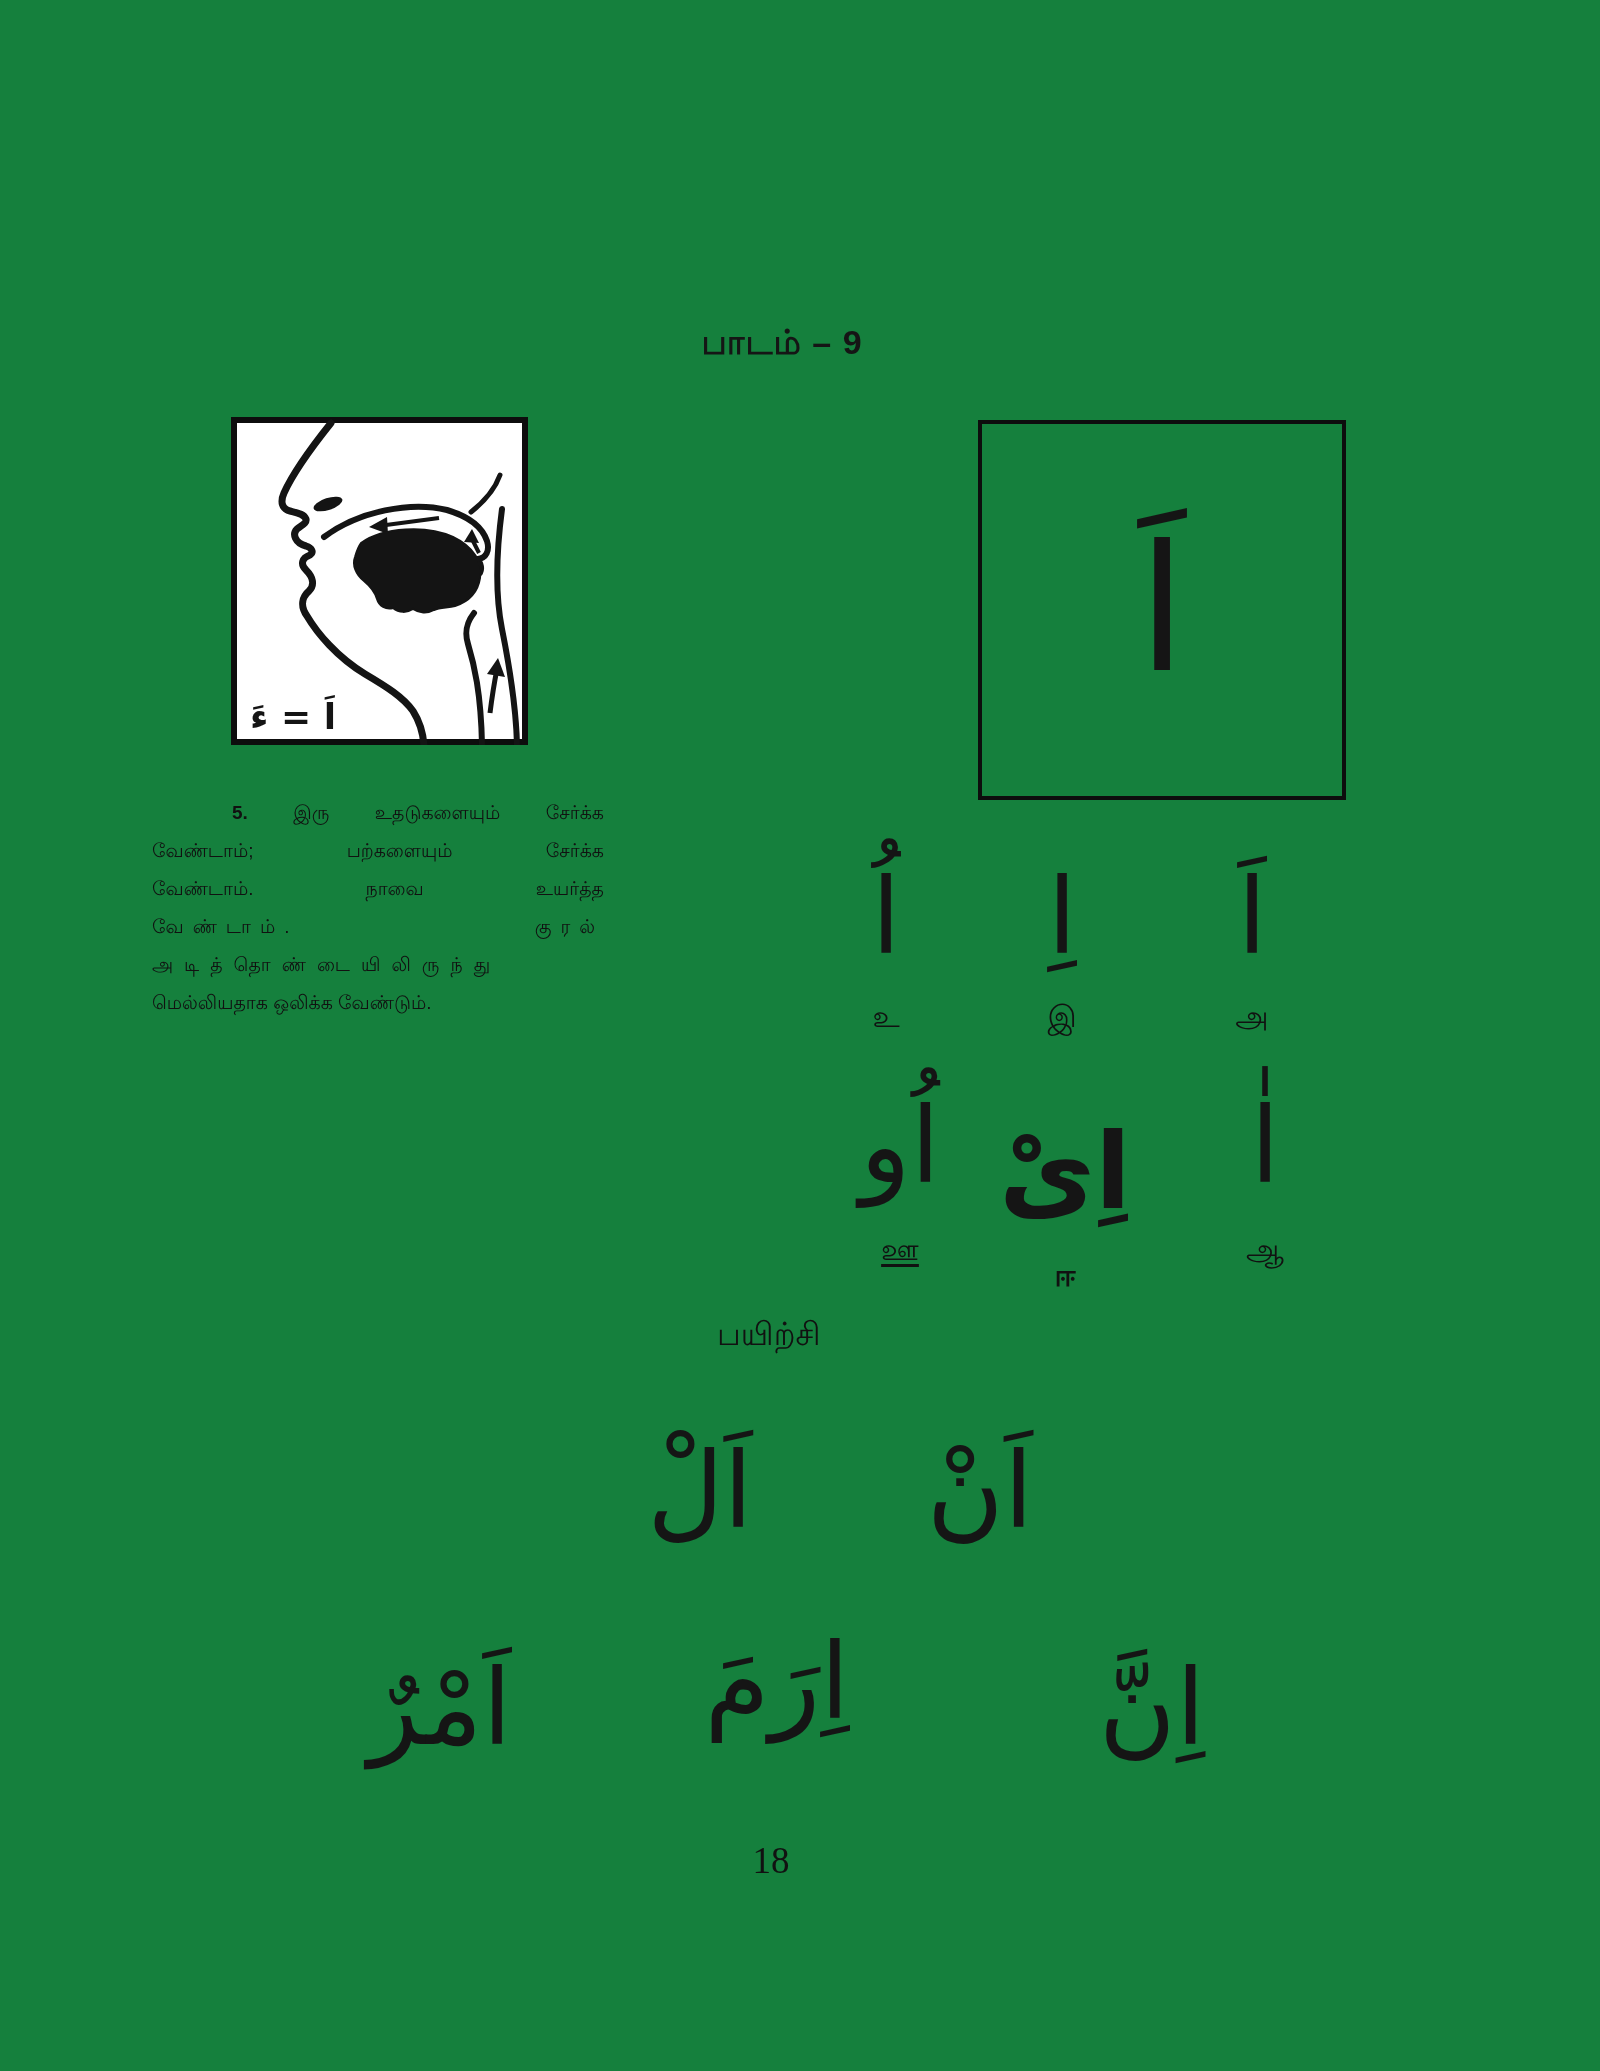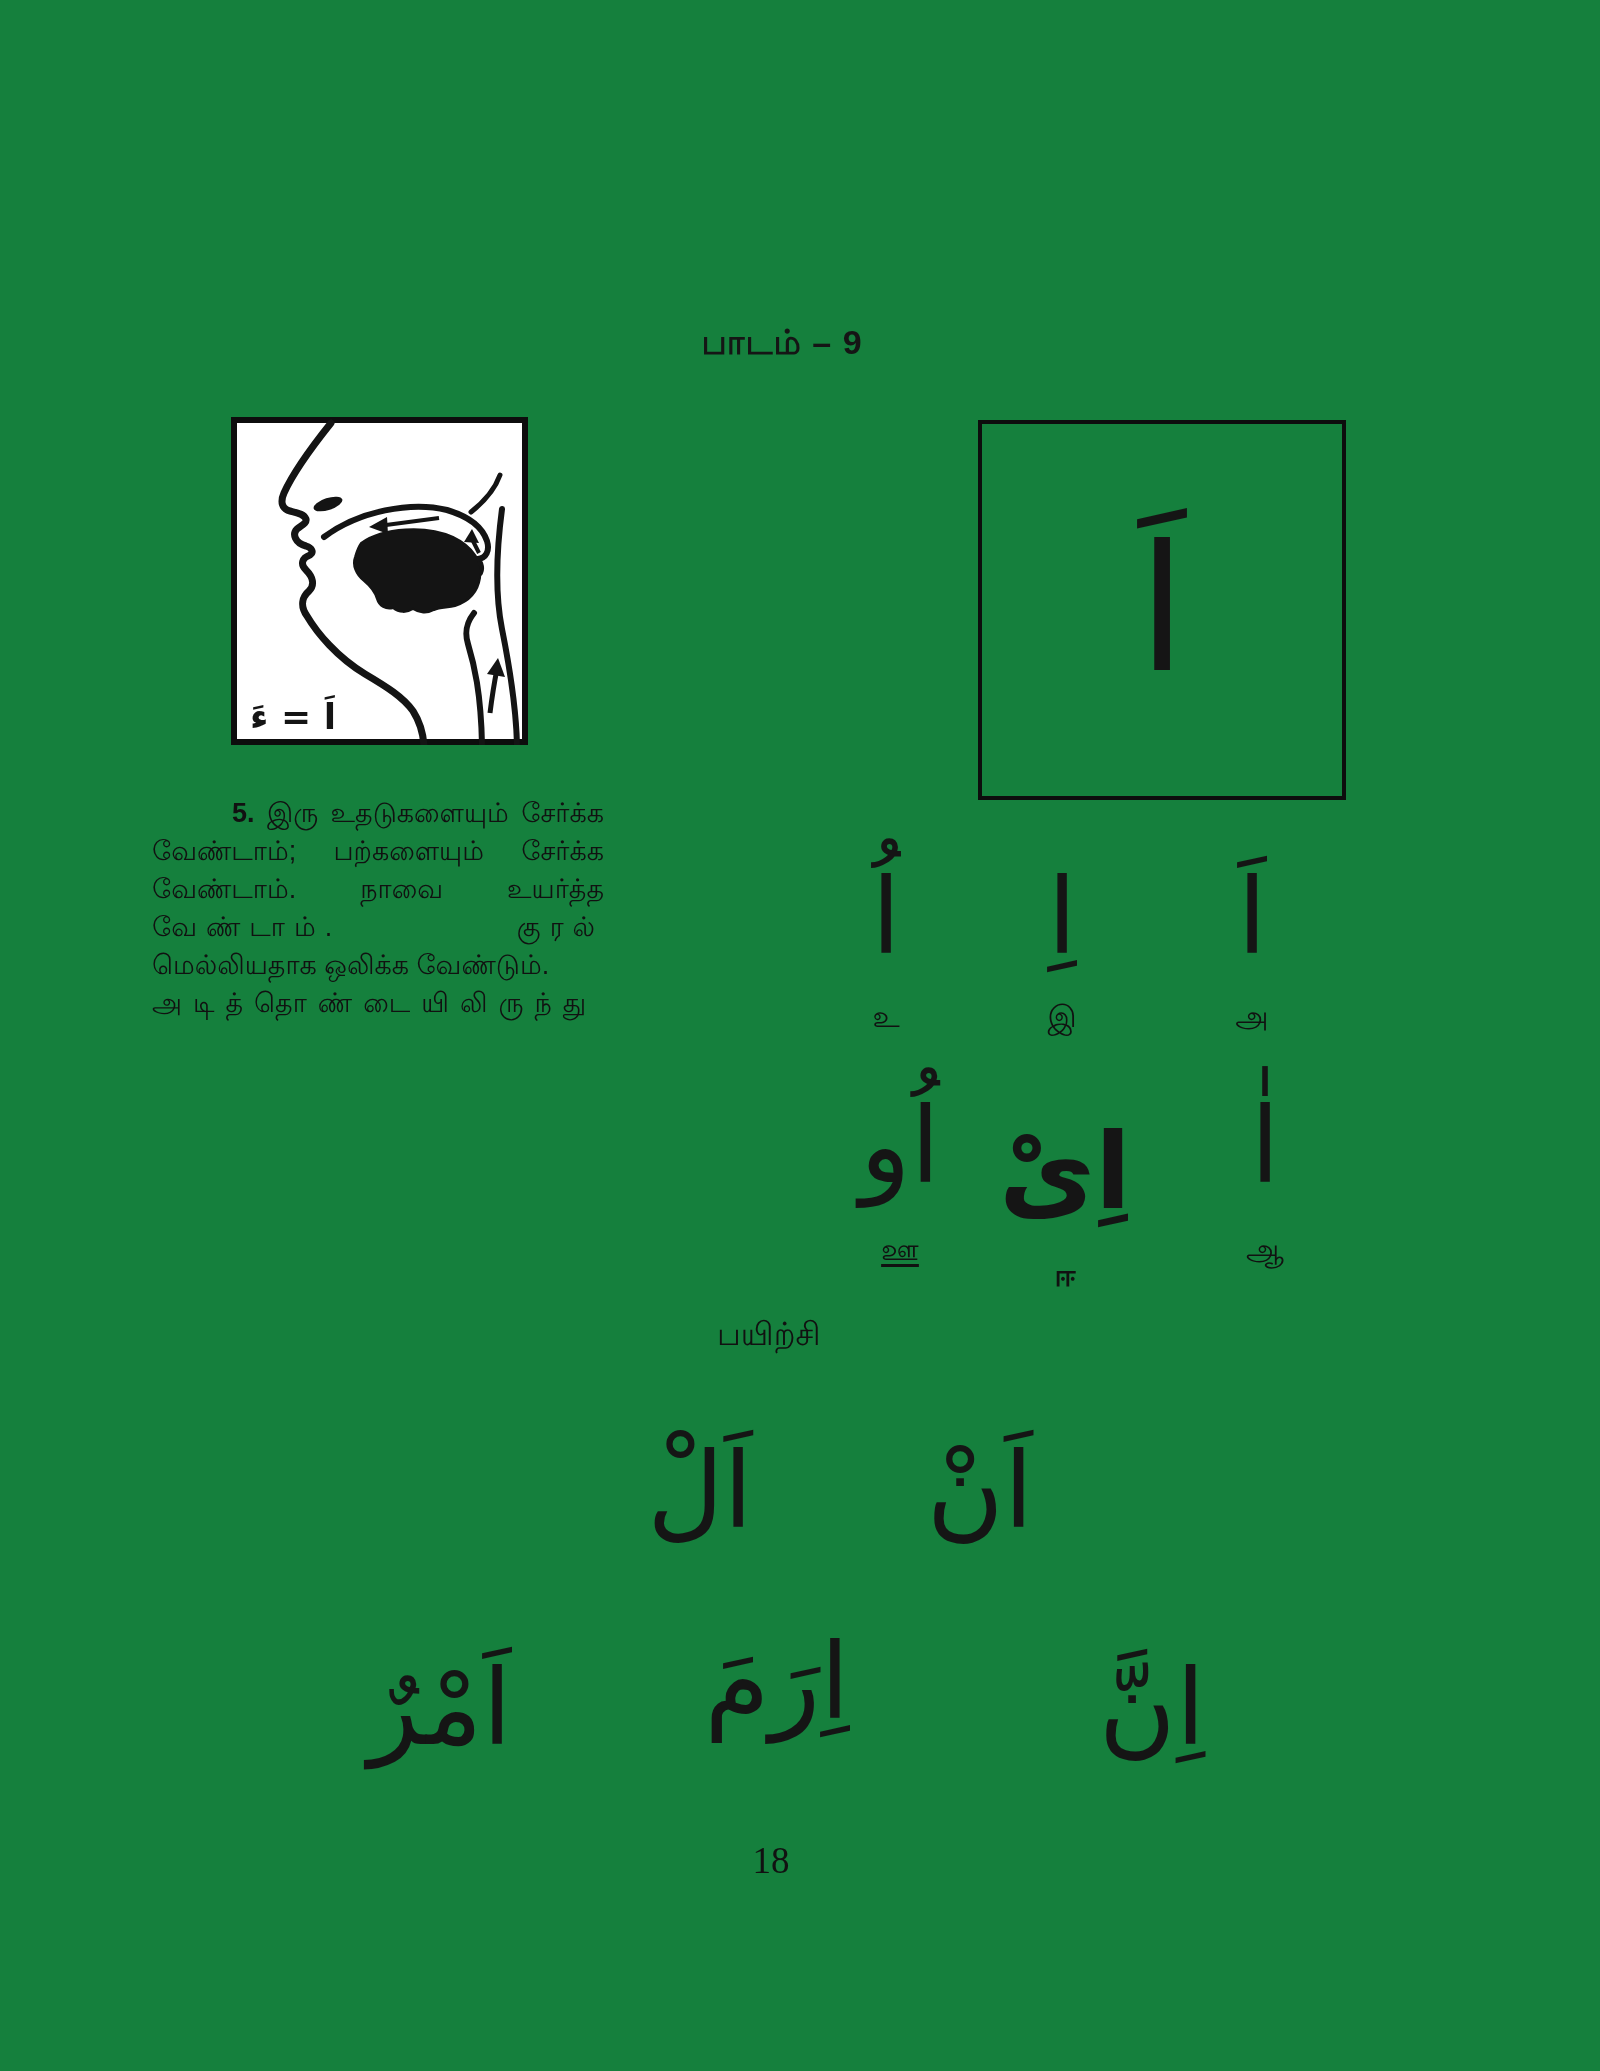--- a/index.html
+++ b/index.html
@@ -28,21 +28,21 @@
     left:213px; top:417px;
     width:333px; height:328px;
     margin:0;
   }
   .diagram svg{display:block;width:100%;height:100%;}
   
   .note{
     position:absolute;
     left:152px; top:794px;
     width:452px;
-    font-size:27px;
+    font-size:19px;
     line-height:38px;
     color:#111;
   }
   .para-line{
     text-align:justify;
     text-align-last:justify;
     white-space:nowrap0;
   }
   .para-line.first{text-indent:80px;}
   .para-line.gapline{letter-spacing:9px;}
@@ -153,22 +153,22 @@
 
       <text x="62" y="312" text-anchor="middle" font-size="36" font-weight="bold" font-family="DejaVu Sans, sans-serif" fill="#141414">اَ = ءَ</text>
     </svg>
   </figure>
 
   <div class="note">
     <div class="para-line first"><span class="num">5.</span> <span>இரு உதடுகளையும் சேர்க்க</span></div>
     <div class="para-line">வேண்டாம்; பற்களையும் சேர்க்க</div>
     <div class="para-line">வேண்டாம். நாவை உயர்த்த</div>
     <div class="para-line gapline">வேண்டாம். குரல்</div>
+    <div class="para-line spreadline">அடித்தொண்டையிலிருந்து</div>
     <div class="para-line last">மெல்லியதாக ஒலிக்க வேண்டும்.</div>
-    <div class="para-line spreadline">அடித்தொண்டையிலிருந்து</div>
   </div>
 
   <div class="main-letter-box">
     <span class="main-letter" dir="rtl">اَ</span>
   </div>
 
   <div class="vowel-col" style="left:886px;top:808px;">
     <div class="ar-letter-box">
         <span class="ar-letter" dir="rtl">اُ</span>
       </div>

